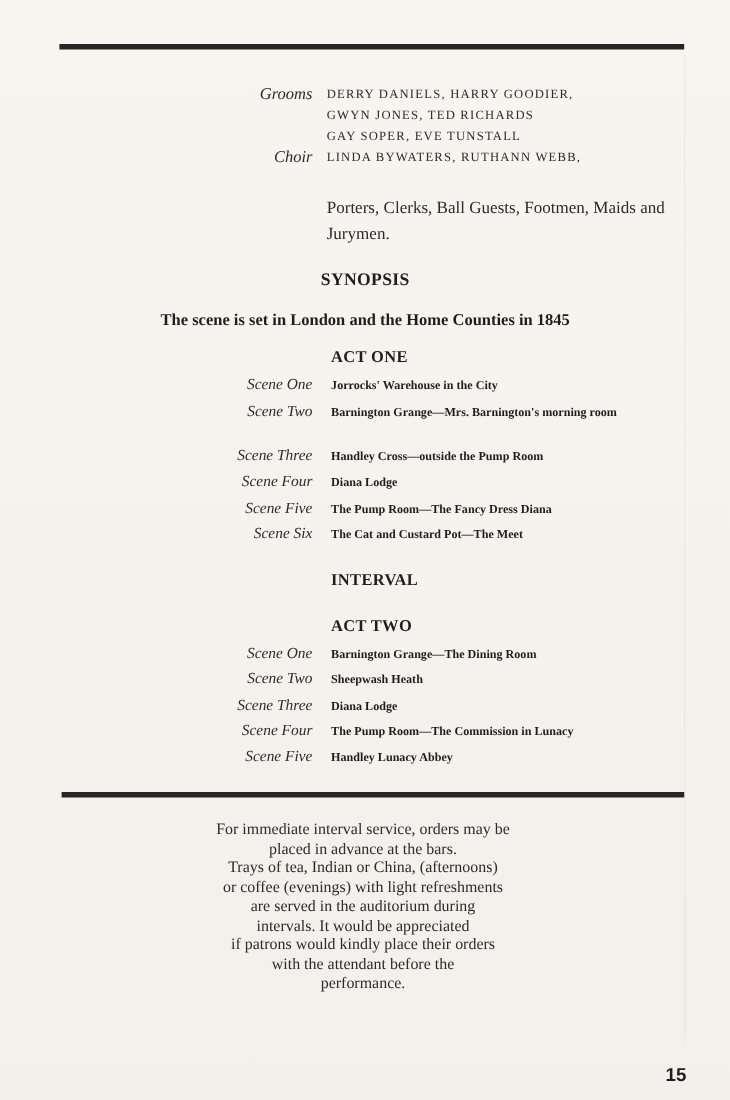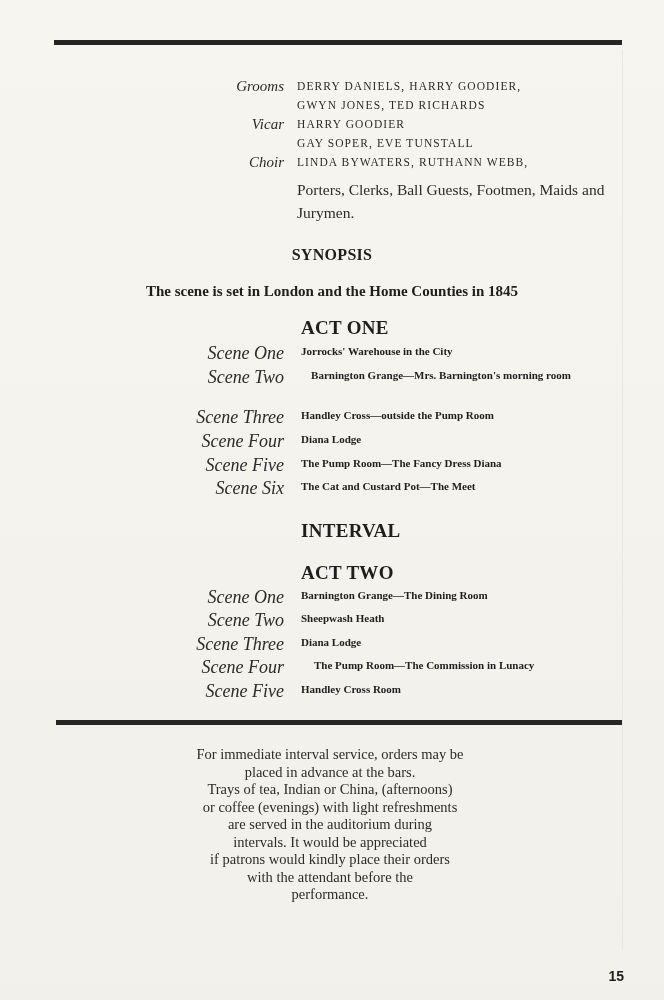--- a/index.html
+++ b/index.html
@@ -38,63 +38,59 @@
     .extras {
       position: absolute; left: 297px; top: 178px; width: 330px;
       font-size: 15.5px; line-height: 23px; color: #2b2b2b;
     }
 
     .heading {
       position: absolute; font-weight: bold; color: #1e1e1e;
     }
     .synopsis { left: 0; width: 664px; top: 246px; text-align: center; font-size: 16px; letter-spacing: 0.3px; }
     .setting { left: 0; width: 664px; top: 283px; text-align: center; font-size: 15px; }
-    .act-title { left: 301px; font-size: 19px; letter-spacing: 0.3px; }
+    .act-title { left: 301px; font-size: 15px; letter-spacing: 0.3px; }
 
     .scene-row { position: absolute; left: 0; width: 664px; }
     .scene-label {
       position: absolute; right: 380px; top: 1px;
-      font-style: italic; font-size: 18px; color: #2b2b2b; white-space: nowrap;
+      font-style: italic; font-size: 14px; color: #2b2b2b; white-space: nowrap;
     }
     .scene-place {
       position: absolute; left: 301px; top: 0; width: 330px;
       font-size: 11px; line-height: 19px; color: #1e1e1e; font-weight: bold;
     }
 
     .drinks {
       position: absolute; left: 170px; top: 746px; width: 320px; text-align: center;
     }
     .drinks-title { font-weight: bold; font-size: 15px; line-height: 18px; }
     .drinks-body { font-size: 14.5px; line-height: 17.5px; color: #2b2b2b; white-space: pre-line; }
 
     .page-number {
       position: absolute; right: 40px; top: 968px;
       font-family: "Liberation Sans", "DejaVu Sans", sans-serif;
-      font-weight: bold; font-size: 14px; color: #1e1e1e; text-align: right;
+      font-weight: bold; font-size: 17px; color: #1e1e1e; text-align: right;
     }
   </style>
 </head>
 <body>
 
 <div class="page">
   <div class="ghost"></div>
   <div class="rule top"></div>
 
   <div class="cast">
     <div class="cast-row">
       <span class="role">Grooms</span>
       <span class="names">DERRY DANIELS, HARRY GOODIER,</span>
     </div>
     <div class="cast-row">
       <span class="role"></span>
       <span class="names">GWYN JONES, TED RICHARDS</span>
-    </div>
-    <div class="cast-row">
-      <span class="role">Vicar</span>
-      <span class="names">HARRY GOODIER</span>
     </div>
     <div class="cast-row">
       <span class="role"></span>
       <span class="names">GAY SOPER, EVE TUNSTALL</span>
     </div>
     <div class="cast-row">
       <span class="role">Choir</span>
       <span class="names">LINDA BYWATERS, RUTHANN WEBB,</span>
     </div>
   </div>
@@ -105,21 +101,21 @@
   <div class="heading setting">The scene is set in London and the Home Counties in 1845</div>
 
   <div class="heading act-title" style="top:317px;">ACT ONE</div>
 
   <div class="scene-row" style="top:342px;">
     <span class="scene-label">Scene One</span>
     <span class="scene-place">Jorrocks' Warehouse in the City</span>
   </div>
   <div class="scene-row" style="top:366px;">
     <span class="scene-label">Scene Two</span>
-    <span class="scene-place" style="width:280px;text-align:center;">Barnington Grange—Mrs. Barnington's morning room</span>
+    <span class="scene-place" style="width:280px;">Barnington Grange—Mrs. Barnington's morning room</span>
   </div>
   <div class="scene-row" style="top:406px;">
     <span class="scene-label">Scene Three</span>
     <span class="scene-place">Handley Cross—outside the Pump Room</span>
   </div>
   <div class="scene-row" style="top:430px;">
     <span class="scene-label">Scene Four</span>
     <span class="scene-place">Diana Lodge</span>
   </div>
   <div class="scene-row" style="top:454px;">
@@ -142,25 +138,25 @@
   <div class="scene-row" style="top:609px;">
     <span class="scene-label">Scene Two</span>
     <span class="scene-place">Sheepwash Heath</span>
   </div>
   <div class="scene-row" style="top:633px;">
     <span class="scene-label">Scene Three</span>
     <span class="scene-place">Diana Lodge</span>
   </div>
   <div class="scene-row" style="top:656px;">
     <span class="scene-label">Scene Four</span>
-    <span class="scene-place" style="width:340px; white-space:nowrap;margin-left:13px;">The Pump Room—The Commission in Lunacy</span>
+    <span class="scene-place" style="width:340px; white-space:nowrap;">The Pump Room—The Commission in Lunacy</span>
   </div>
   <div class="scene-row" style="top:680px;">
     <span class="scene-label">Scene Five</span>
-    <span class="scene-place">Handley Cross Room</span>
+    <span class="scene-place">Handley Lunacy Abbey</span>
   </div>
 
   <div class="rule bottom"></div>
 
   <div class="drinks">
     <div class="drinks-body">For immediate interval service, orders may be
 placed in advance at the bars.
 Trays of tea, Indian or China, (afternoons)
 or coffee (evenings) with light refreshments
 are served in the auditorium during

